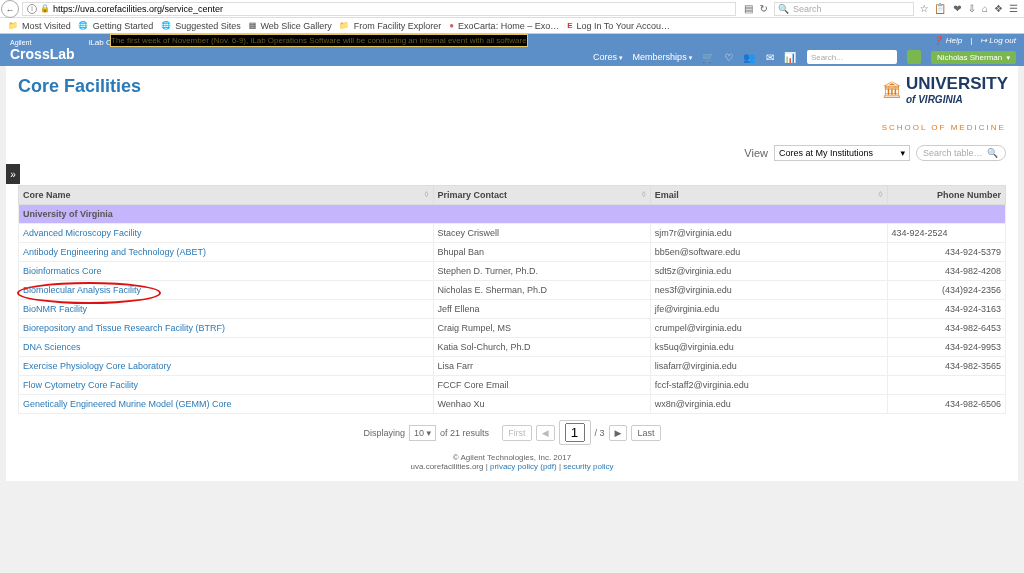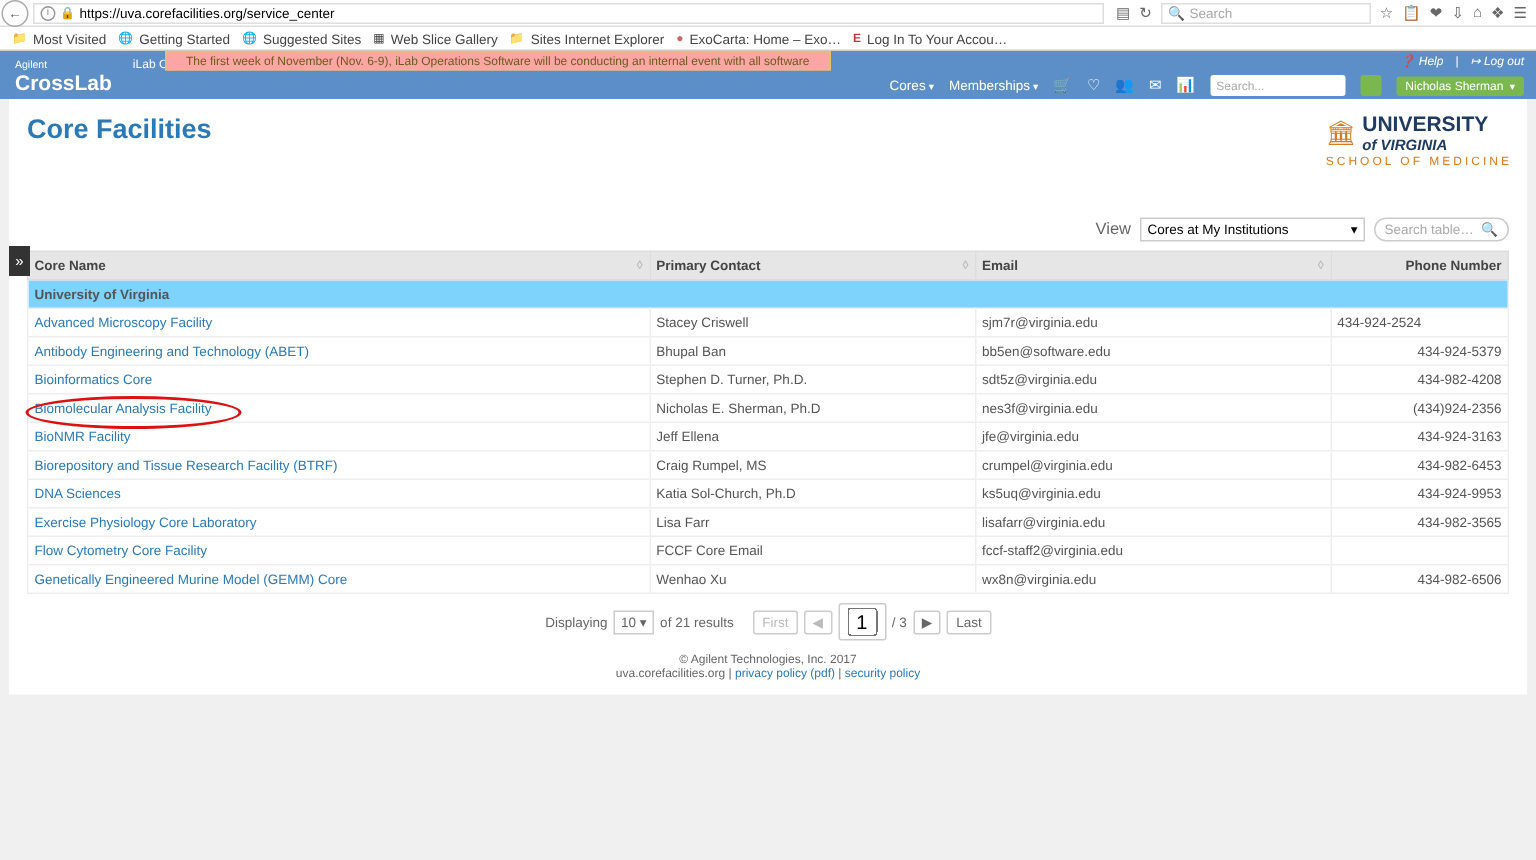--- a/index.html
+++ b/index.html
@@ -19,48 +19,48 @@
   
   .bookmarks { background: #fff; height: 16px; display: flex; align-items: center; gap: 8px; padding: 0 8px; font-size: 9px; color: #444; border-bottom: 1px solid #ccc; }
   .bookmarks span.bico { font-size: 8px; margin-right: 2px; }
   .bm { display:flex; align-items:center; gap:2px; }
 
   
   .blue-header { background: #5c8fc7; height: 32px; display: flex; align-items: center; color: #fff; font-size: 9px; position: relative; }
   .logo-block { display:flex; align-items:baseline; gap:4px; padding:0 10px; }
   .logo-main { font-size: 14px; font-weight:bold; }
   .logo-sub { font-size: 8px; margin-left: 10px; }
-  .banner { position:absolute; left:110px; top:0; background:#fca5a5; border:1px solid #e5c35c; color:#6b5c1c; font-size:8px; padding:1px 13px; z-index:2; }
+  .banner { position:absolute; left:110px; top:0; background:#000000; border:1px solid #e5c35c; color:#6b5c1c; font-size:8px; padding:1px 0; z-index:2; }
   .top-right-links { position:absolute; right:8px; top:2px; display:flex; gap:8px; font-size:8px; }
   .top-right-links a { color:#fff;font-style:italic; }
   .nav-row { position:absolute; right:8px; bottom:2px; display:flex; align-items:center; gap:10px; }
   .nav-row .menu { font-size:9px; }
   .caret { font-size:7px; margin-left:2px; }
   .headico { color:#fff; font-size:10px; }
   .hd-search { background:#fff; width:90px; height:14px; border-radius:2px; font-size:8px; color:#aaa; padding:0 4px; display:flex; align-items:center; }
   .go-btn { background:#7ab84f; width:14px; height:14px; border-radius:2px; }
   .user-btn { background:#7ab84f; color:#fff; padding:2px 6px; font-size:8px; border-radius:2px; }
 
   
   .page { background:#fff; margin: 0 6px; padding: 10px 12px; position:relative; }
   .page-title { color:#2a7ab8; font-size:18px; font-weight:bold; }
   .uva-logo { position:absolute; right:10px; top:8px; text-align:left; }
-  .uva-logo .line1 { font-family: "Times New Roman", serif; color:#1f3a63; font-size:14px; font-weight:bold; }
-  .uva-logo .line2 { font-family: Arial; color:#d97b1d; font-size:8px; letter-spacing:2px; margin-top:0;}
+  .uva-logo .line1 { font-family: "Times New Roman", serif; color:#1f3a63; font-size:17px; font-weight:bold; }
+  .uva-logo .line2 { font-family: Arial; color:#d97b1d; font-size:8px; letter-spacing:2px; margin-top:18px;}
 
   .view-row { margin-top:48px; display:flex; justify-content:flex-end; align-items:center; gap:6px; }
   .view-lbl { font-size:11px; color:#666; }
-  .view-select { border:1px solid #ccc; padding:2px 4px; font-size:9px; width:150px; display:flex; justify-content:space-between; align-items:center; }
+  .view-select { border:1px solid #ccc; padding:2px 4px; font-size:9px; width:136px; display:flex; justify-content:space-between; align-items:center; }
   .tbl-search { border:1px solid #ccc; border-radius:10px; padding:2px 6px; font-size:9px; width:90px; color:#aaa; display:flex; align-items:center; justify-content:space-between;text-align:right; }
 
   
-  .tbl { width:100%; border-collapse:collapse; margin-top:6px; }
+  .tbl { width:100%; border-collapse:collapse; margin-top:24px; }
   .tbl th { background:#e6e6e6; font-size:9px; font-weight:bold; color:#444; text-align:left; padding:4px; border:1px solid #ddd; }
   .tbl th .sorter { float:right; color:#bbb; font-size:8px; }
-  .grp-row td { background:#7dd3fc; font-size:9px; font-weight:bold; padding:4px; border:1px solid #ddd; }
+  .grp-row td { background:#c4b5fd; font-size:9px; font-weight:bold; padding:4px; border:1px solid #ddd; }
   .tbl td { font-size:9px; padding:4px; border:1px solid #eee; color:#555; }
   .tbl td.link a { color:#2a7ab8; text-decoration:none; }
   .circled { position:relative; }
   .circled::after {
     content:""; position:absolute; left:-6px; top:-3px; width:140px; height:18px;
     border:2px solid #d11; border-radius:50%; pointer-events:none;
   }
 
   .side-tab { position:absolute; left:0; top:98px; width:14px; height:20px; background:#333; color:#fff; font-size:10px; display:flex; align-items:center; justify-content:center; }
 
@@ -116,21 +116,21 @@
   <div class="bm">
       <span class="bico">🌐</span>
       <span>Suggested Sites</span>
     </div>
   <div class="bm">
       <span class="bico">▦</span>
       <span>Web Slice Gallery</span>
     </div>
   <div class="bm">
       <span class="bico">📁</span>
-      <span>Sites Internet Explorer</span>
+      <span>From Facility Explorer</span>
     </div>
   <div class="bm">
       <span class="bico" style="color:#c66;">●</span>
       <span>ExoCarta: Home – Exo…</span>
     </div>
   <div class="bm">
       <span class="bico" style="color:#c33;font-weight:bold;">E</span>
       <span>Log In To Your Accou…</span>
     </div>
 </div>

